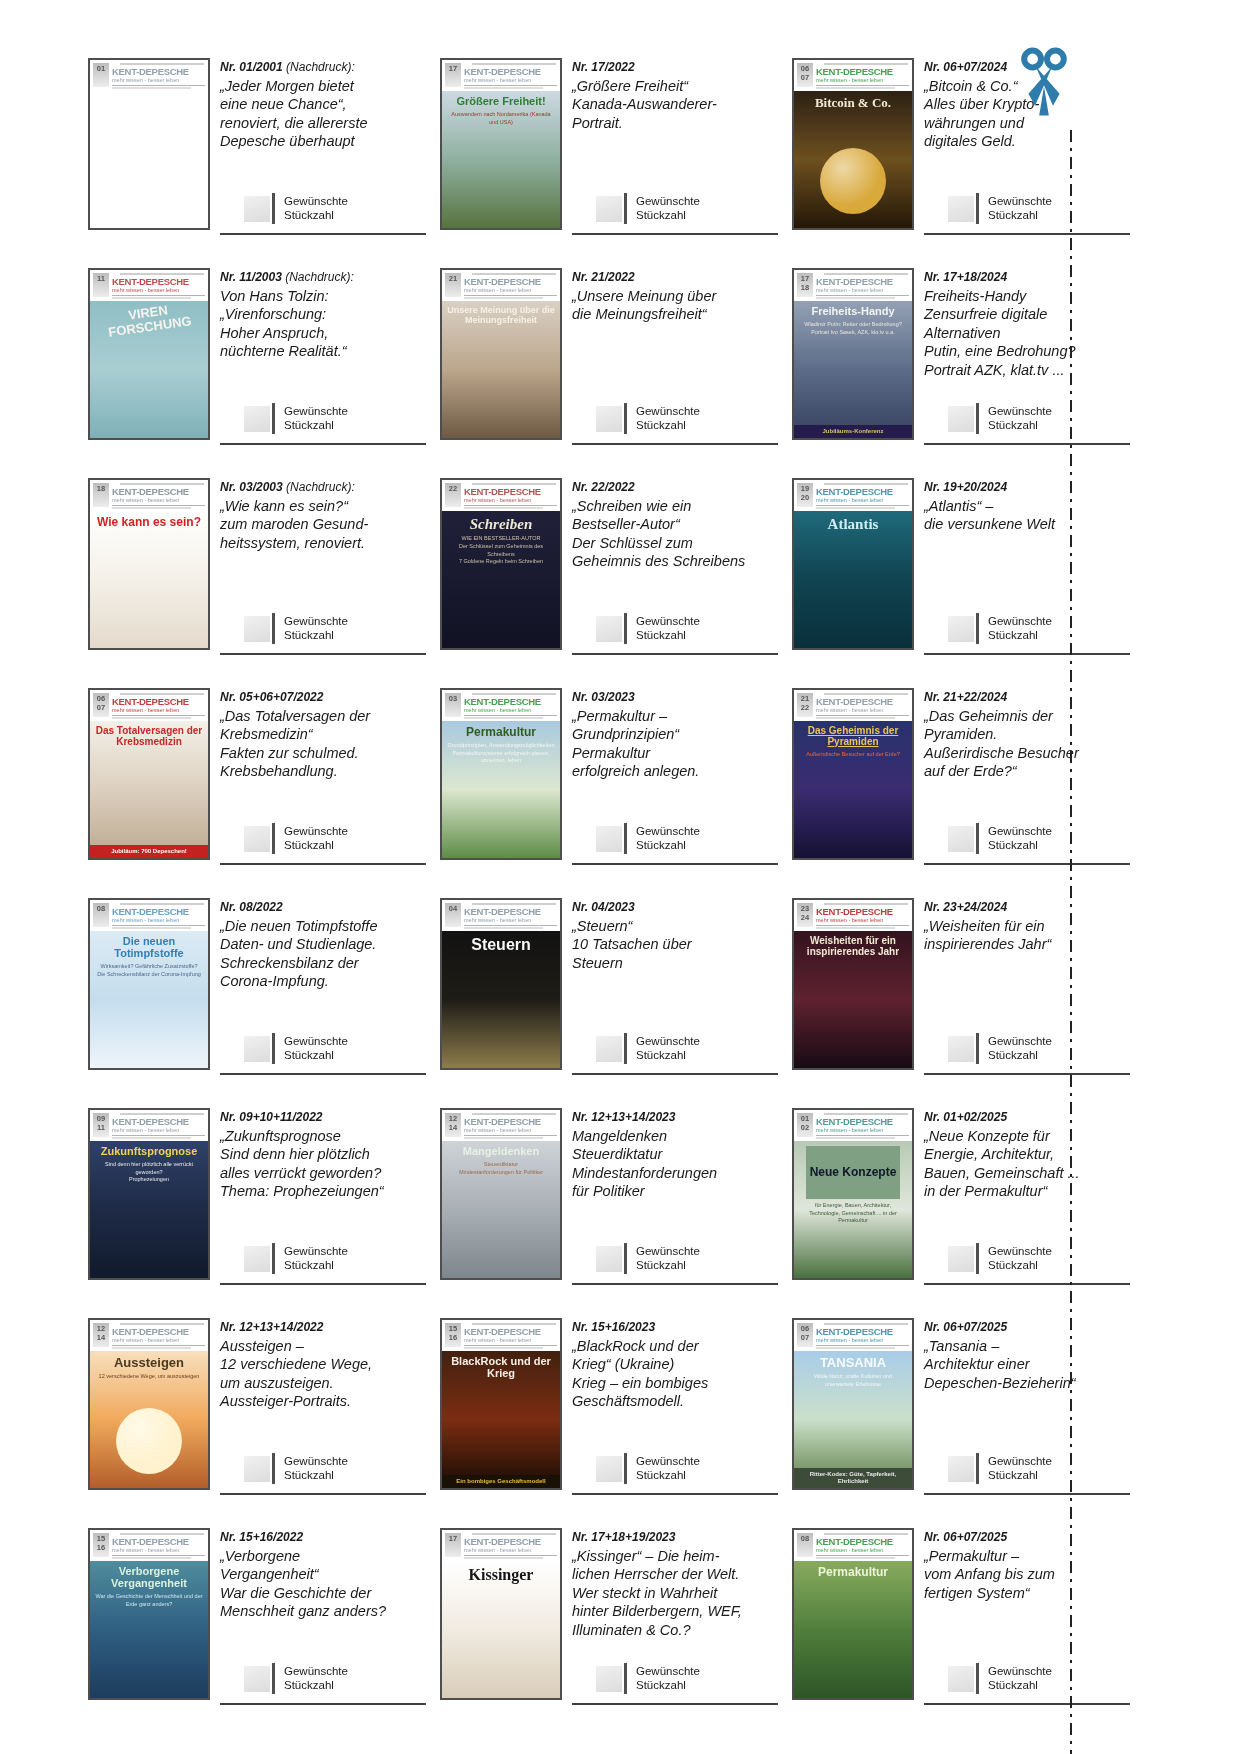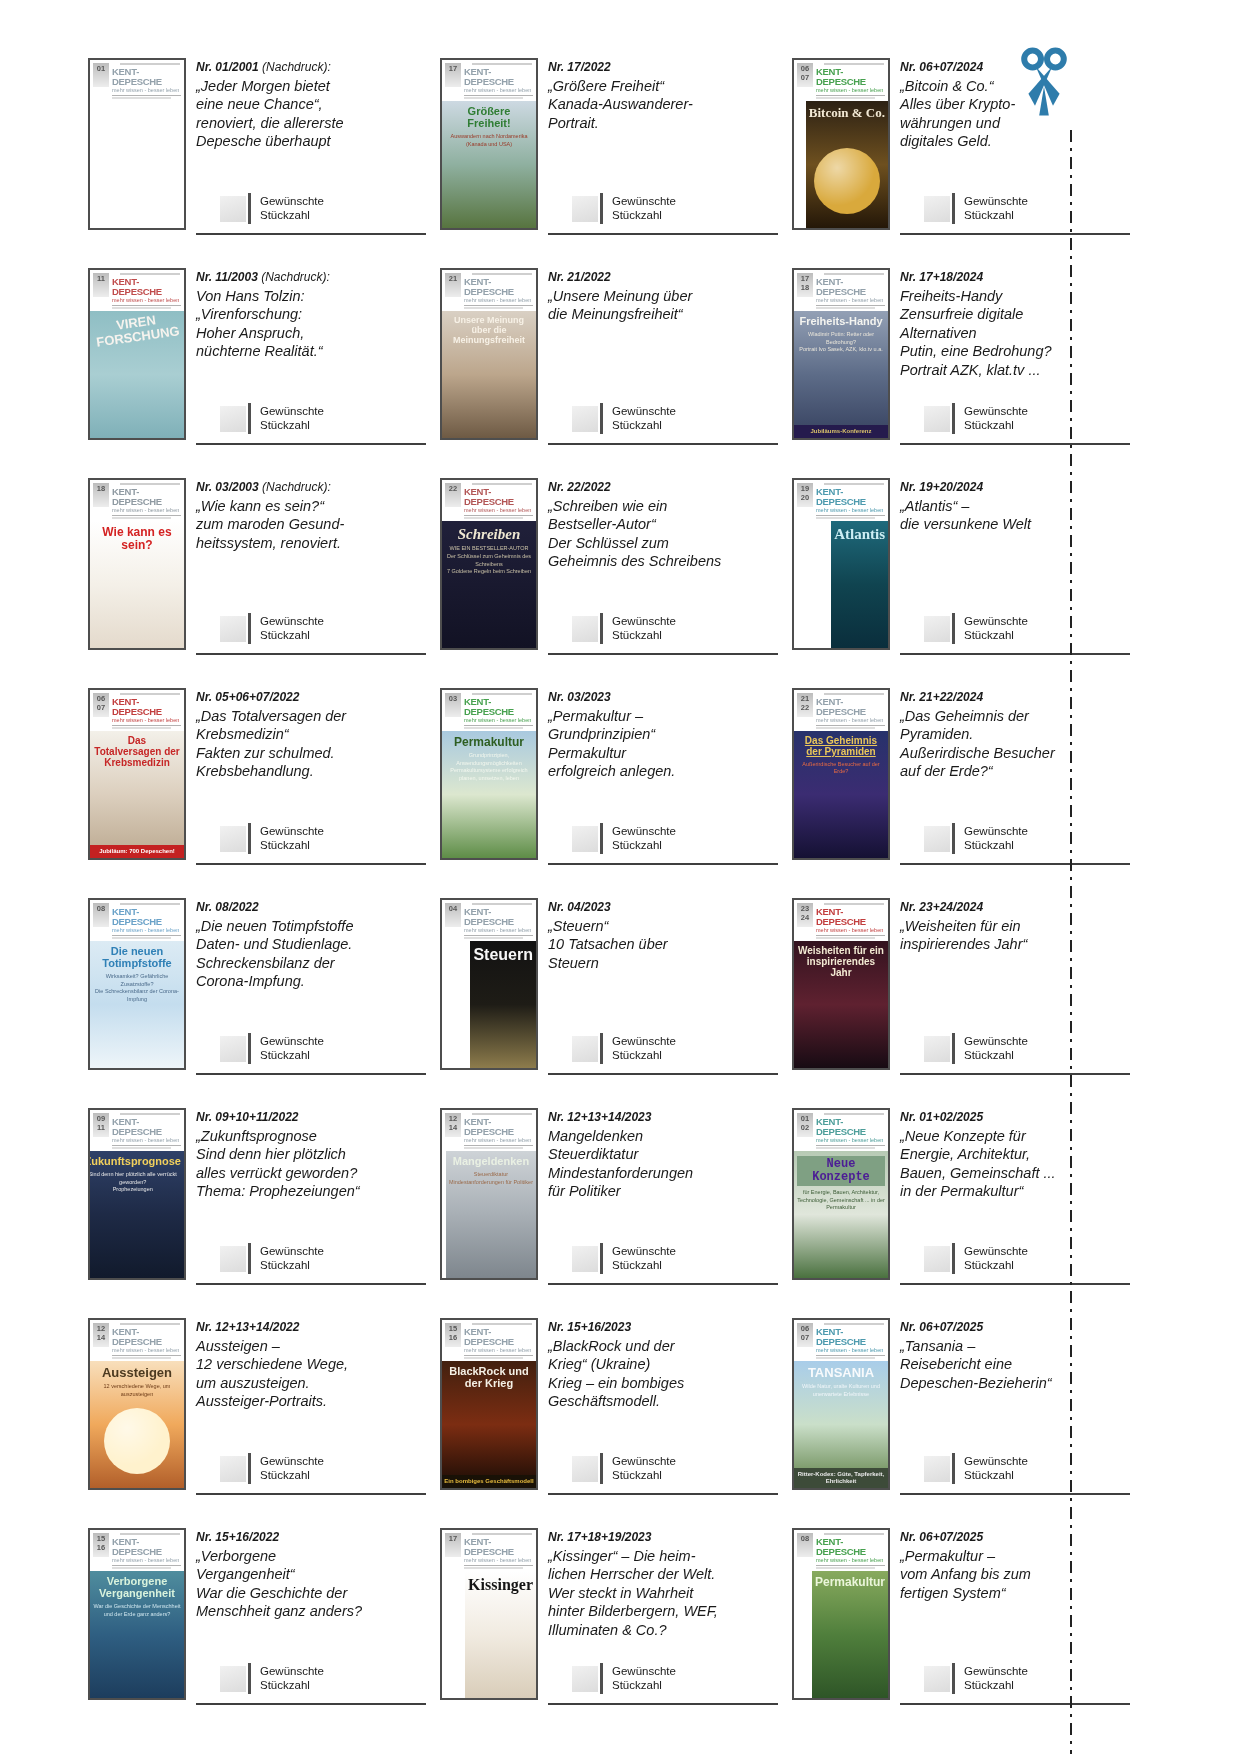--- a/index.html
+++ b/index.html
@@ -2,22 +2,22 @@
 <html><head>
 <meta charset="utf-8">
 <style>
   html,body{margin:0;padding:0;background:#fff;}
   .sheet{position:relative;width:1240px;height:1754px;background:#ffffff;overflow:hidden;
          font-family:"Liberation Sans",sans-serif;color:#1a1a1a;}
   .grid{position:absolute;left:88px;top:58px;display:grid;
         grid-template-columns:repeat(3,352px);grid-auto-rows:210px;}
   .item{display:flex;gap:10px;width:338px;height:177px;}
   
-  .cover{width:98px;height:172px;border:2px solid #4e4e4e;box-sizing:border-box;background:#fff;
-         flex:none;display:flex;flex-direction:column;overflow:hidden;align-items:flex-end;}
+  .cover{width:122px;height:172px;border:2px solid #4e4e4e;box-sizing:border-box;background:#fff;
+         flex:none;display:flex;flex-direction:column;overflow:hidden;}
   .cover-mast{display:flex;gap:3px;padding:3px 3px 2px;background:#fff;align-items:flex-start;}
   .badge{width:16px;min-height:22px;background:linear-gradient(to bottom,#bdbdbd,#ededed);
          color:#555;font-size:7.5px;font-weight:bold;line-height:1.2;text-align:center;
          white-space:pre-line;padding:1px 0;}
   .mast-right{flex:1;min-width:0;}
   .mast-topline{height:2px;background:#cfcfcf;margin:0 1px 2px 8px;}
   .mast-title{font-size:9.5px;font-weight:bold;letter-spacing:-0.3px;line-height:1.05;}
   .mast-sub{font-size:5.5px;line-height:1.3;}
   .mast-rule{height:1px;background:#b3b3b3;margin-top:1px;}
   .mast-line2{height:2px;background:#dedede;margin-top:1px;width:85%;}
@@ -812,21 +812,21 @@
         <div class="mast-right">
           <div class="mast-topline"></div>
           <div class="mast-title" style="color: rgb(77, 158, 154);">KENT-DEPESCHE</div>
           <div class="mast-sub" style="color: rgb(77, 158, 154);">mehr wissen - besser leben</div>
           <div class="mast-rule"></div>
           <div class="mast-line2"></div>
         </div>
       </div>
       <div class="cover-body" style="background: linear-gradient(rgb(183, 202, 180), rgb(224, 230, 219), rgb(74, 113, 63));">
 
-        <div class="cover-title" style="color: #4c1d95; font-size: 12px; background: rgb(127, 160, 131); padding: 2px 4px; font-family: Liberation Mono, monospace;">Neue Konzepte</div>
+        <div class="cover-title" style="color: #0f172a; font-size: 12px; background: rgb(127, 160, 131); padding: 20px 4px;">Neue Konzepte</div>
         <div class="cover-subs" style="color: rgb(60, 92, 54);">
               <div>für Energie, Bauen, Architektur, Technologie, Gemeinschaft ... in der Permakultur</div>
             </div>
 
       </div>
     </div>
     <div class="item-text">
       <div class="num-line">
         <span class="num">Nr. 01+02/2025</span>
         <span class="num-note"></span>
@@ -964,21 +964,21 @@
         <div class="cover-footer" style="background: rgb(61, 75, 57); color: rgb(233, 233, 233);">Ritter-Kodex: Güte, Tapferkeit, Ehrlichkeit</div>
       </div>
     </div>
     <div class="item-text">
       <div class="num-line">
         <span class="num">Nr. 06+07/2025</span>
         <span class="num-note"></span>
       </div>
       <div class="desc">
             <div class="desc-line">„Tansania –</div>
-            <div class="desc-line">Reisebericht eine</div>
+            <div class="desc-line">Architektur einer</div>
             <div class="desc-line">Depeschen-Bezieherin“</div>
           </div>
       <div class="qty">
         <div class="qty-row">
           <div class="checkbox"></div>
           <div class="qty-div"></div>
           <div class="qty-label">
             <div class="qty-l1">Gewünschte</div>
             <div class="qty-l2">Stückzahl</div>
           </div>

